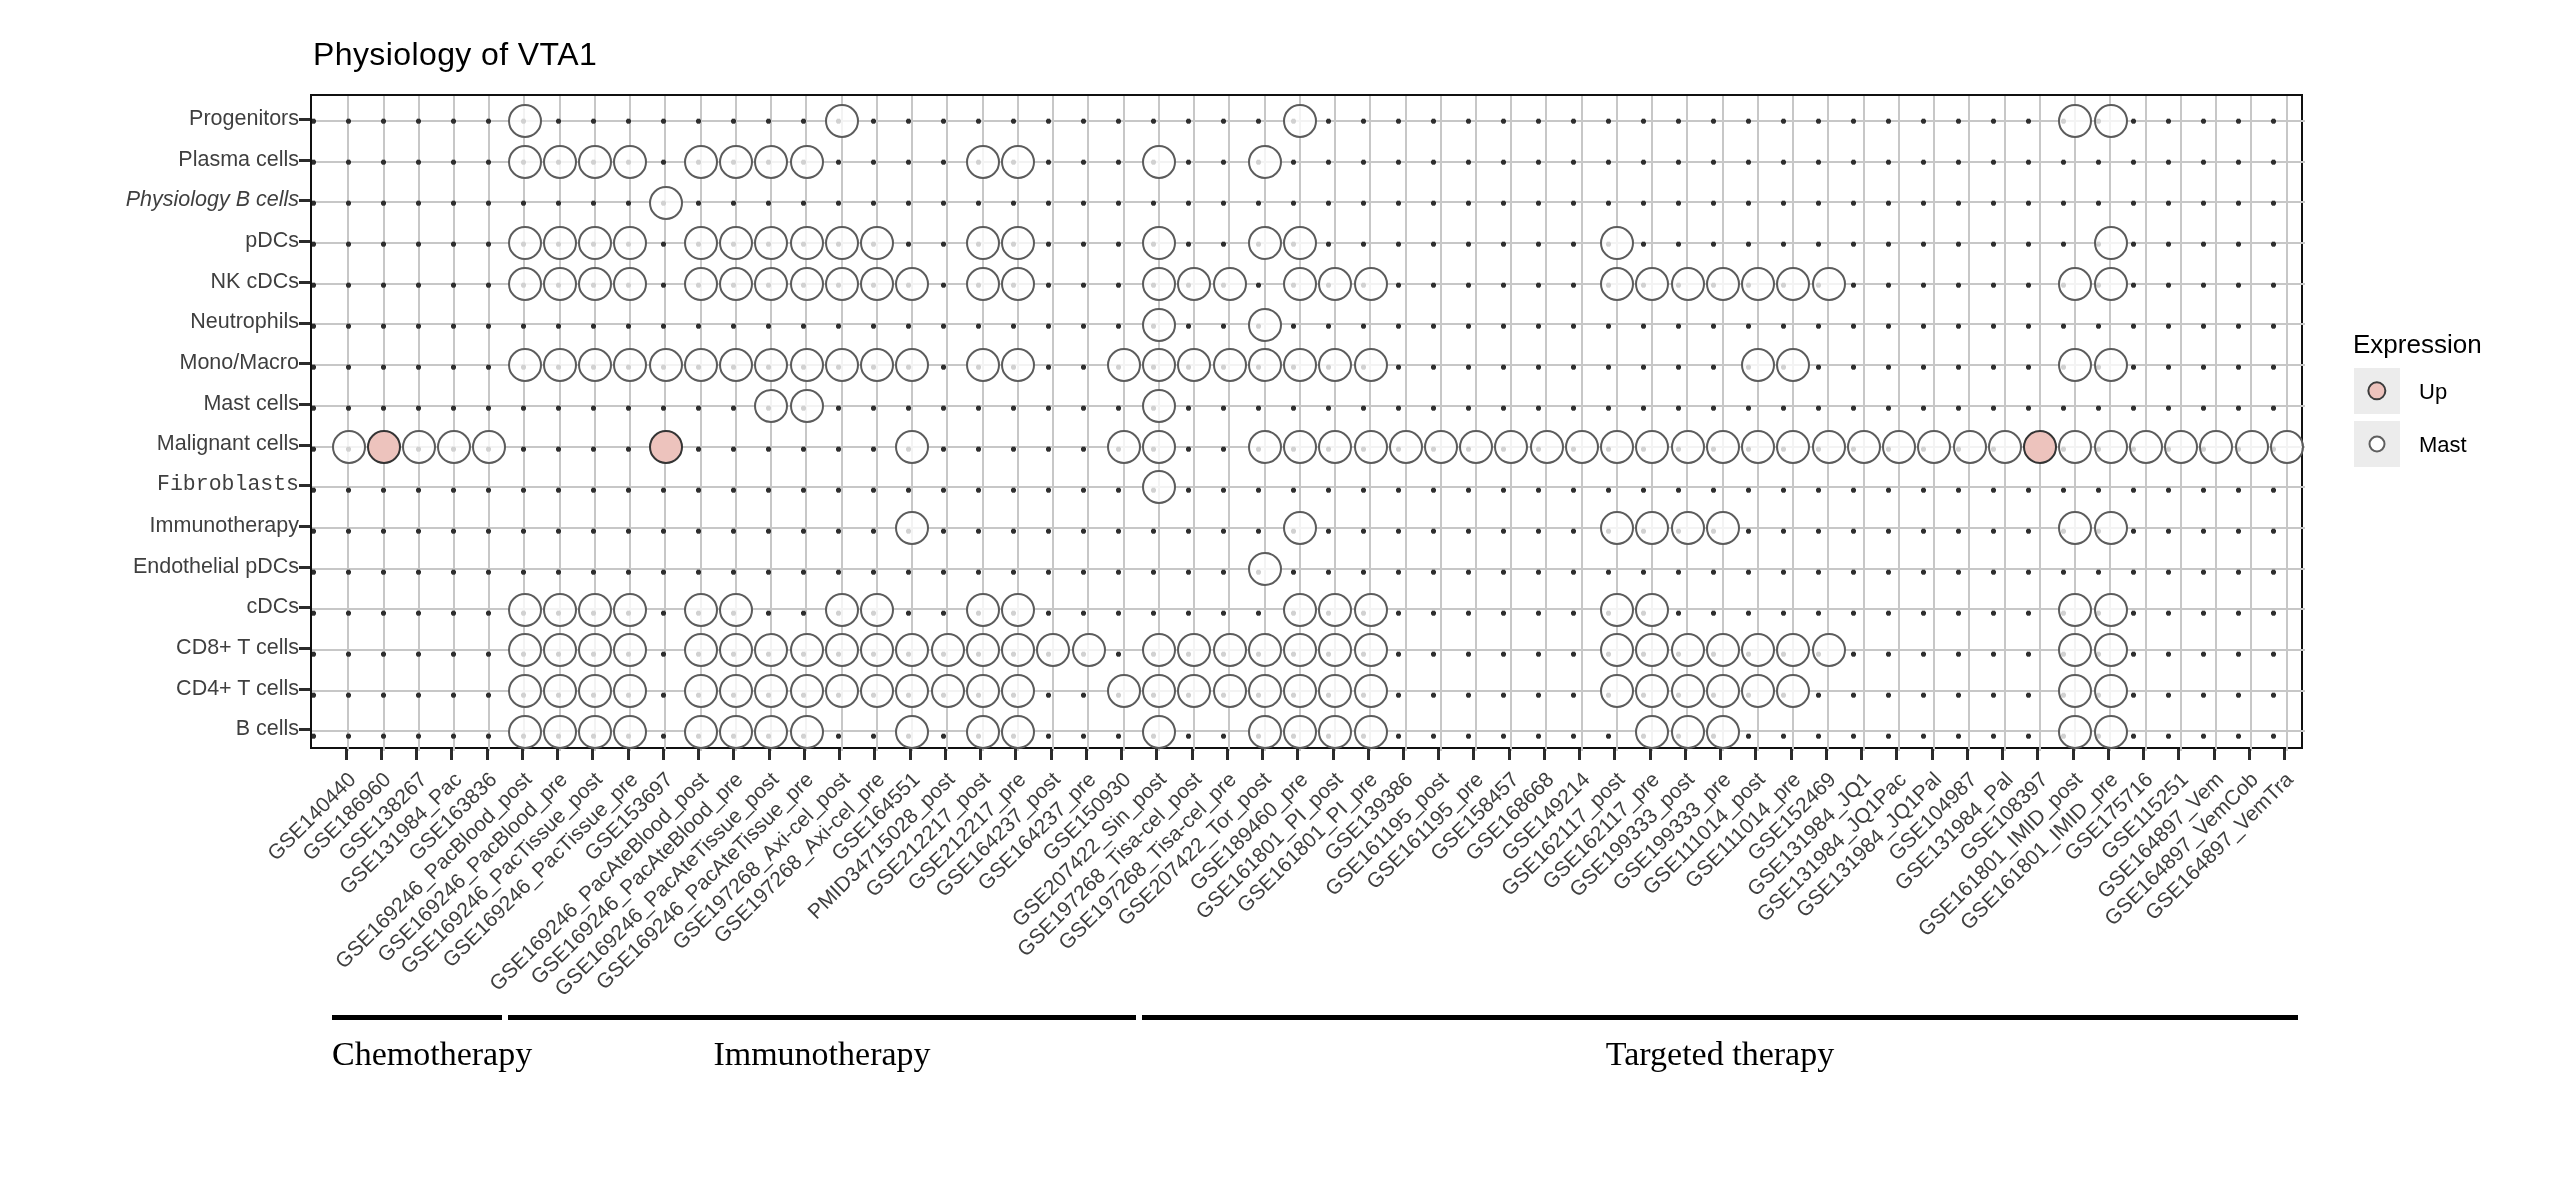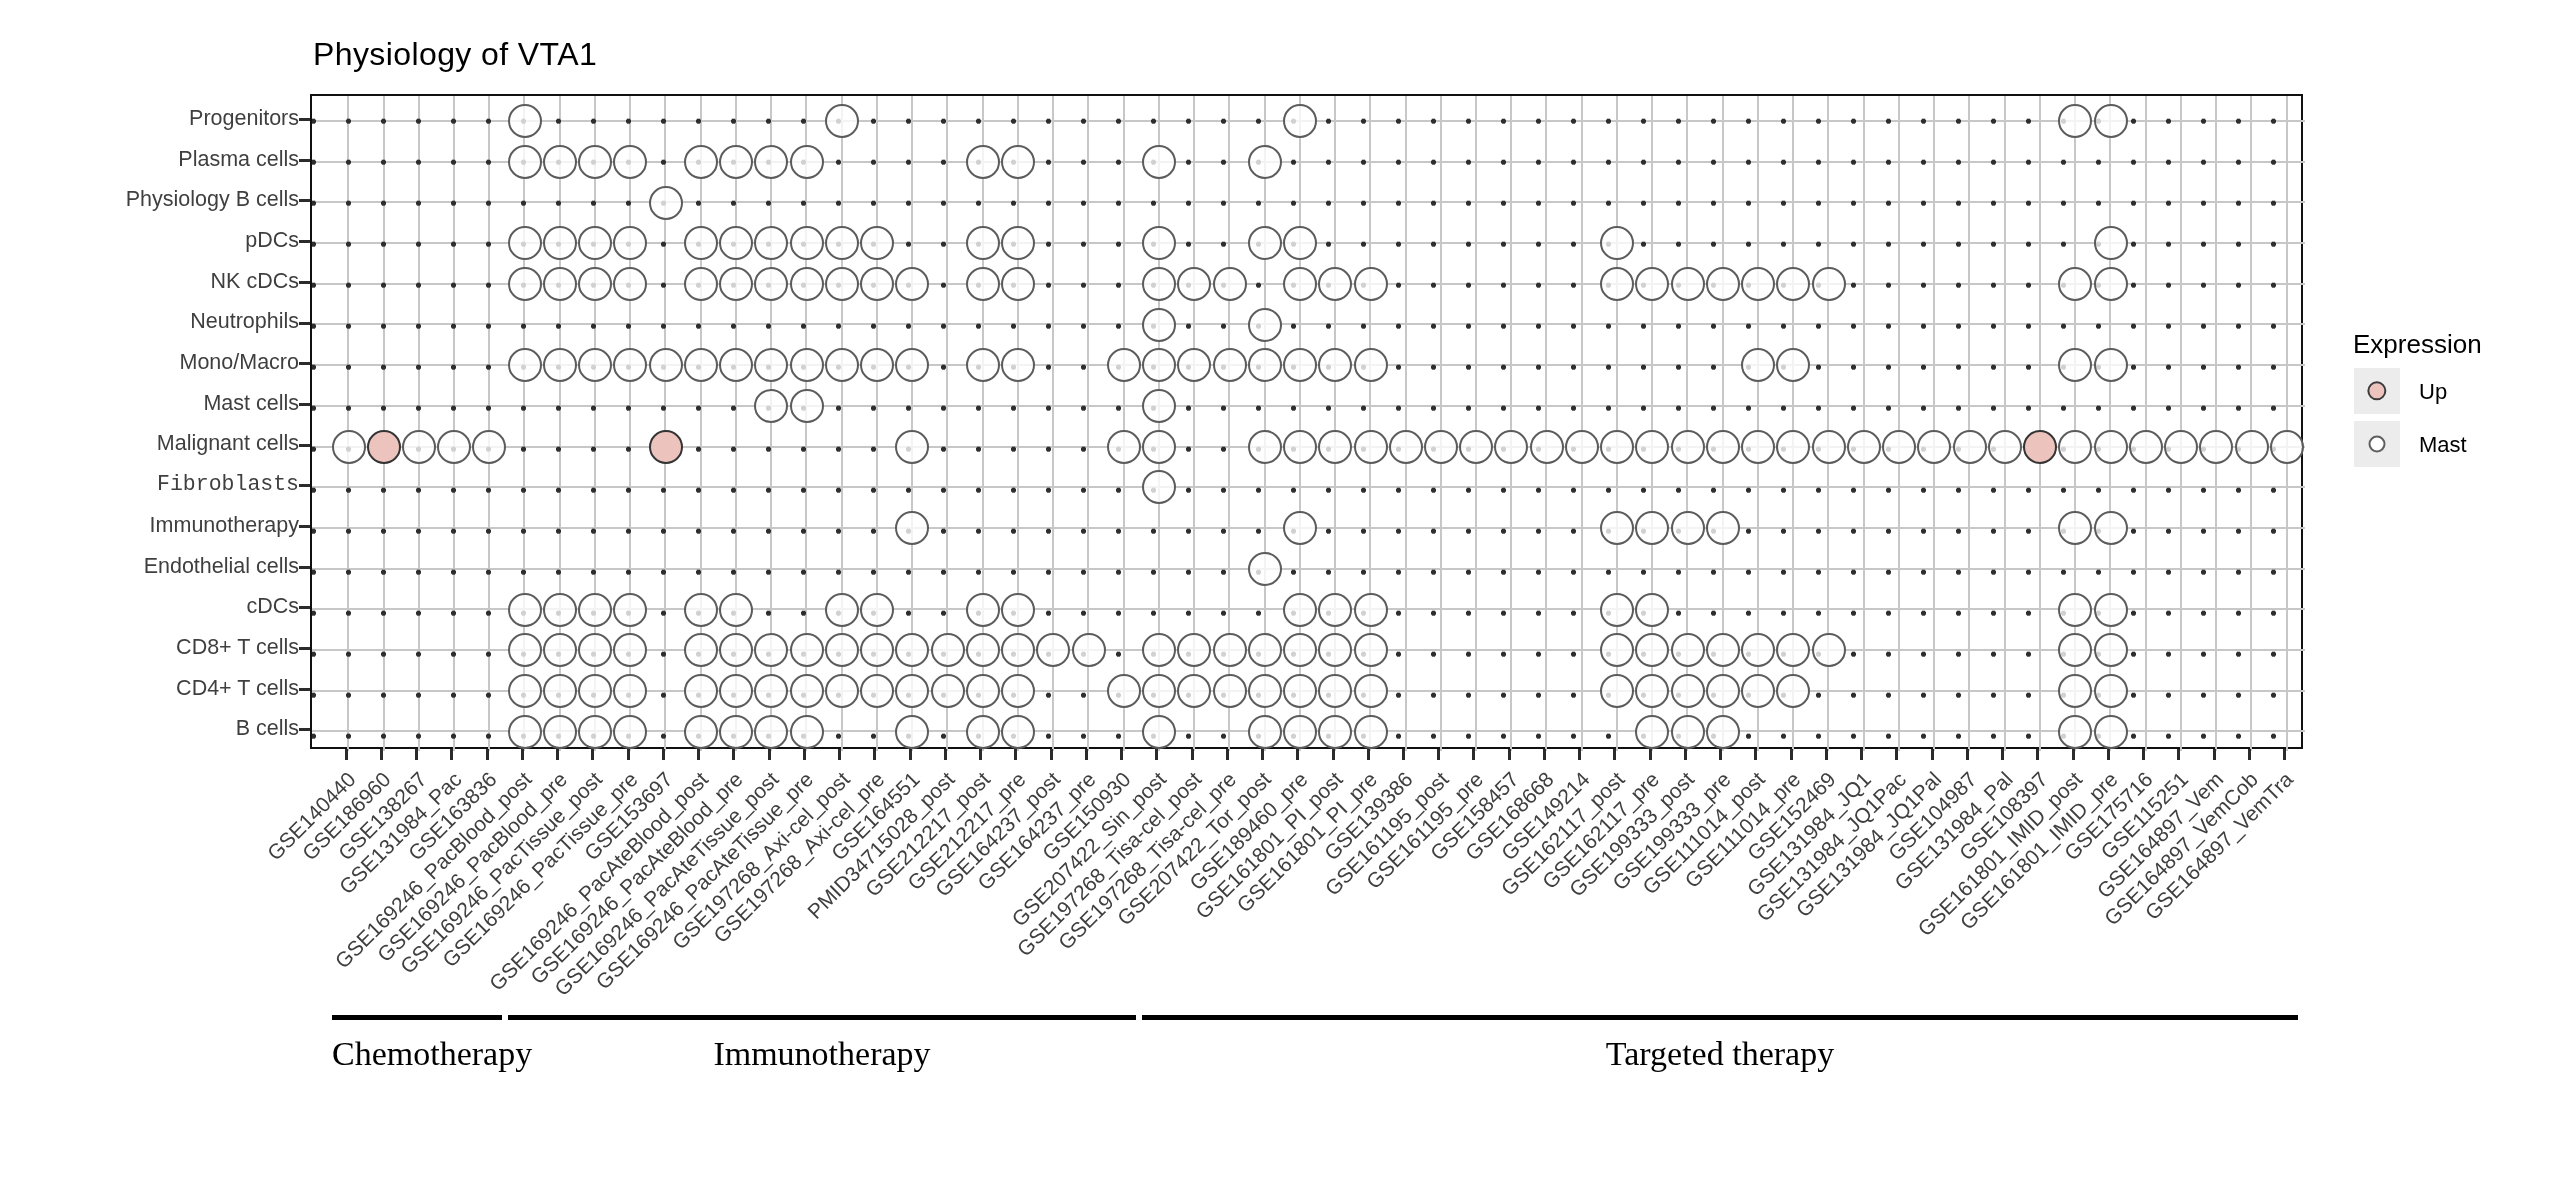--- a/index.html
+++ b/index.html
@@ -350,39 +350,39 @@
       <div class="dotmark" style="left: 1359px; top: 619px; width: 34px; height: 34px;"></div>
       <div class="dotmark" style="left: 1394px; top: 619px; width: 34px; height: 34px;"></div>
       <div class="dotmark" style="left: 1746px; top: 619px; width: 34px; height: 34px;"></div>
       <div class="dotmark" style="left: 1782px; top: 619px; width: 34px; height: 34px;"></div>
     </div>
   <div id="decor">
       <div class="ylab" style="top: 106px;">Progenitors</div>
       <div class="ytick" style="left: 299px; top: 118px;"></div>
       <div class="ylab" style="top: 147px;">Plasma cells</div>
       <div class="ytick" style="left: 299px; top: 159px;"></div>
-      <div class="ylab" style="top: 187px;">Physiology B cells</div>
+      <div class="ylab" style="top: 187px; font-style: italic;">Physiology B cells</div>
       <div class="ytick" style="left: 299px; top: 199px;"></div>
       <div class="ylab" style="top: 228px;">pDCs</div>
       <div class="ytick" style="left: 299px; top: 240px;"></div>
       <div class="ylab" style="top: 269px;">NK cDCs</div>
       <div class="ytick" style="left: 299px; top: 281px;"></div>
       <div class="ylab" style="top: 309px;">Neutrophils</div>
       <div class="ytick" style="left: 299px; top: 322px;"></div>
       <div class="ylab" style="top: 350px;">Mono/Macro</div>
       <div class="ytick" style="left: 299px; top: 362px;"></div>
       <div class="ylab" style="top: 391px;">Mast cells</div>
       <div class="ytick" style="left: 299px; top: 403px;"></div>
       <div class="ylab" style="top: 431px;">Malignant cells</div>
       <div class="ytick" style="left: 299px; top: 444px;"></div>
       <div class="ylab" style="top: 472px; font-family: Liberation Mono, monospace;">Fibroblasts</div>
       <div class="ytick" style="left: 299px; top: 484px;"></div>
       <div class="ylab" style="top: 513px;">Immunotherapy</div>
       <div class="ytick" style="left: 299px; top: 525px;"></div>
-      <div class="ylab" style="top: 554px;">Endothelial cells</div>
+      <div class="ylab" style="top: 554px;">Endothelial pDCs</div>
       <div class="ytick" style="left: 299px; top: 566px;"></div>
       <div class="ylab" style="top: 594px;">cDCs</div>
       <div class="ytick" style="left: 299px; top: 606px;"></div>
       <div class="ylab" style="top: 635px;">CD8+ T cells</div>
       <div class="ytick" style="left: 299px; top: 647px;"></div>
       <div class="ylab" style="top: 676px;">CD4+ T cells</div>
       <div class="ytick" style="left: 299px; top: 688px;"></div>
       <div class="ylab" style="top: 716px;">B cells</div>
       <div class="ytick" style="left: 299px; top: 728px;"></div>
       <div class="xtick" style="left: 345px; top: 749px;"></div>

